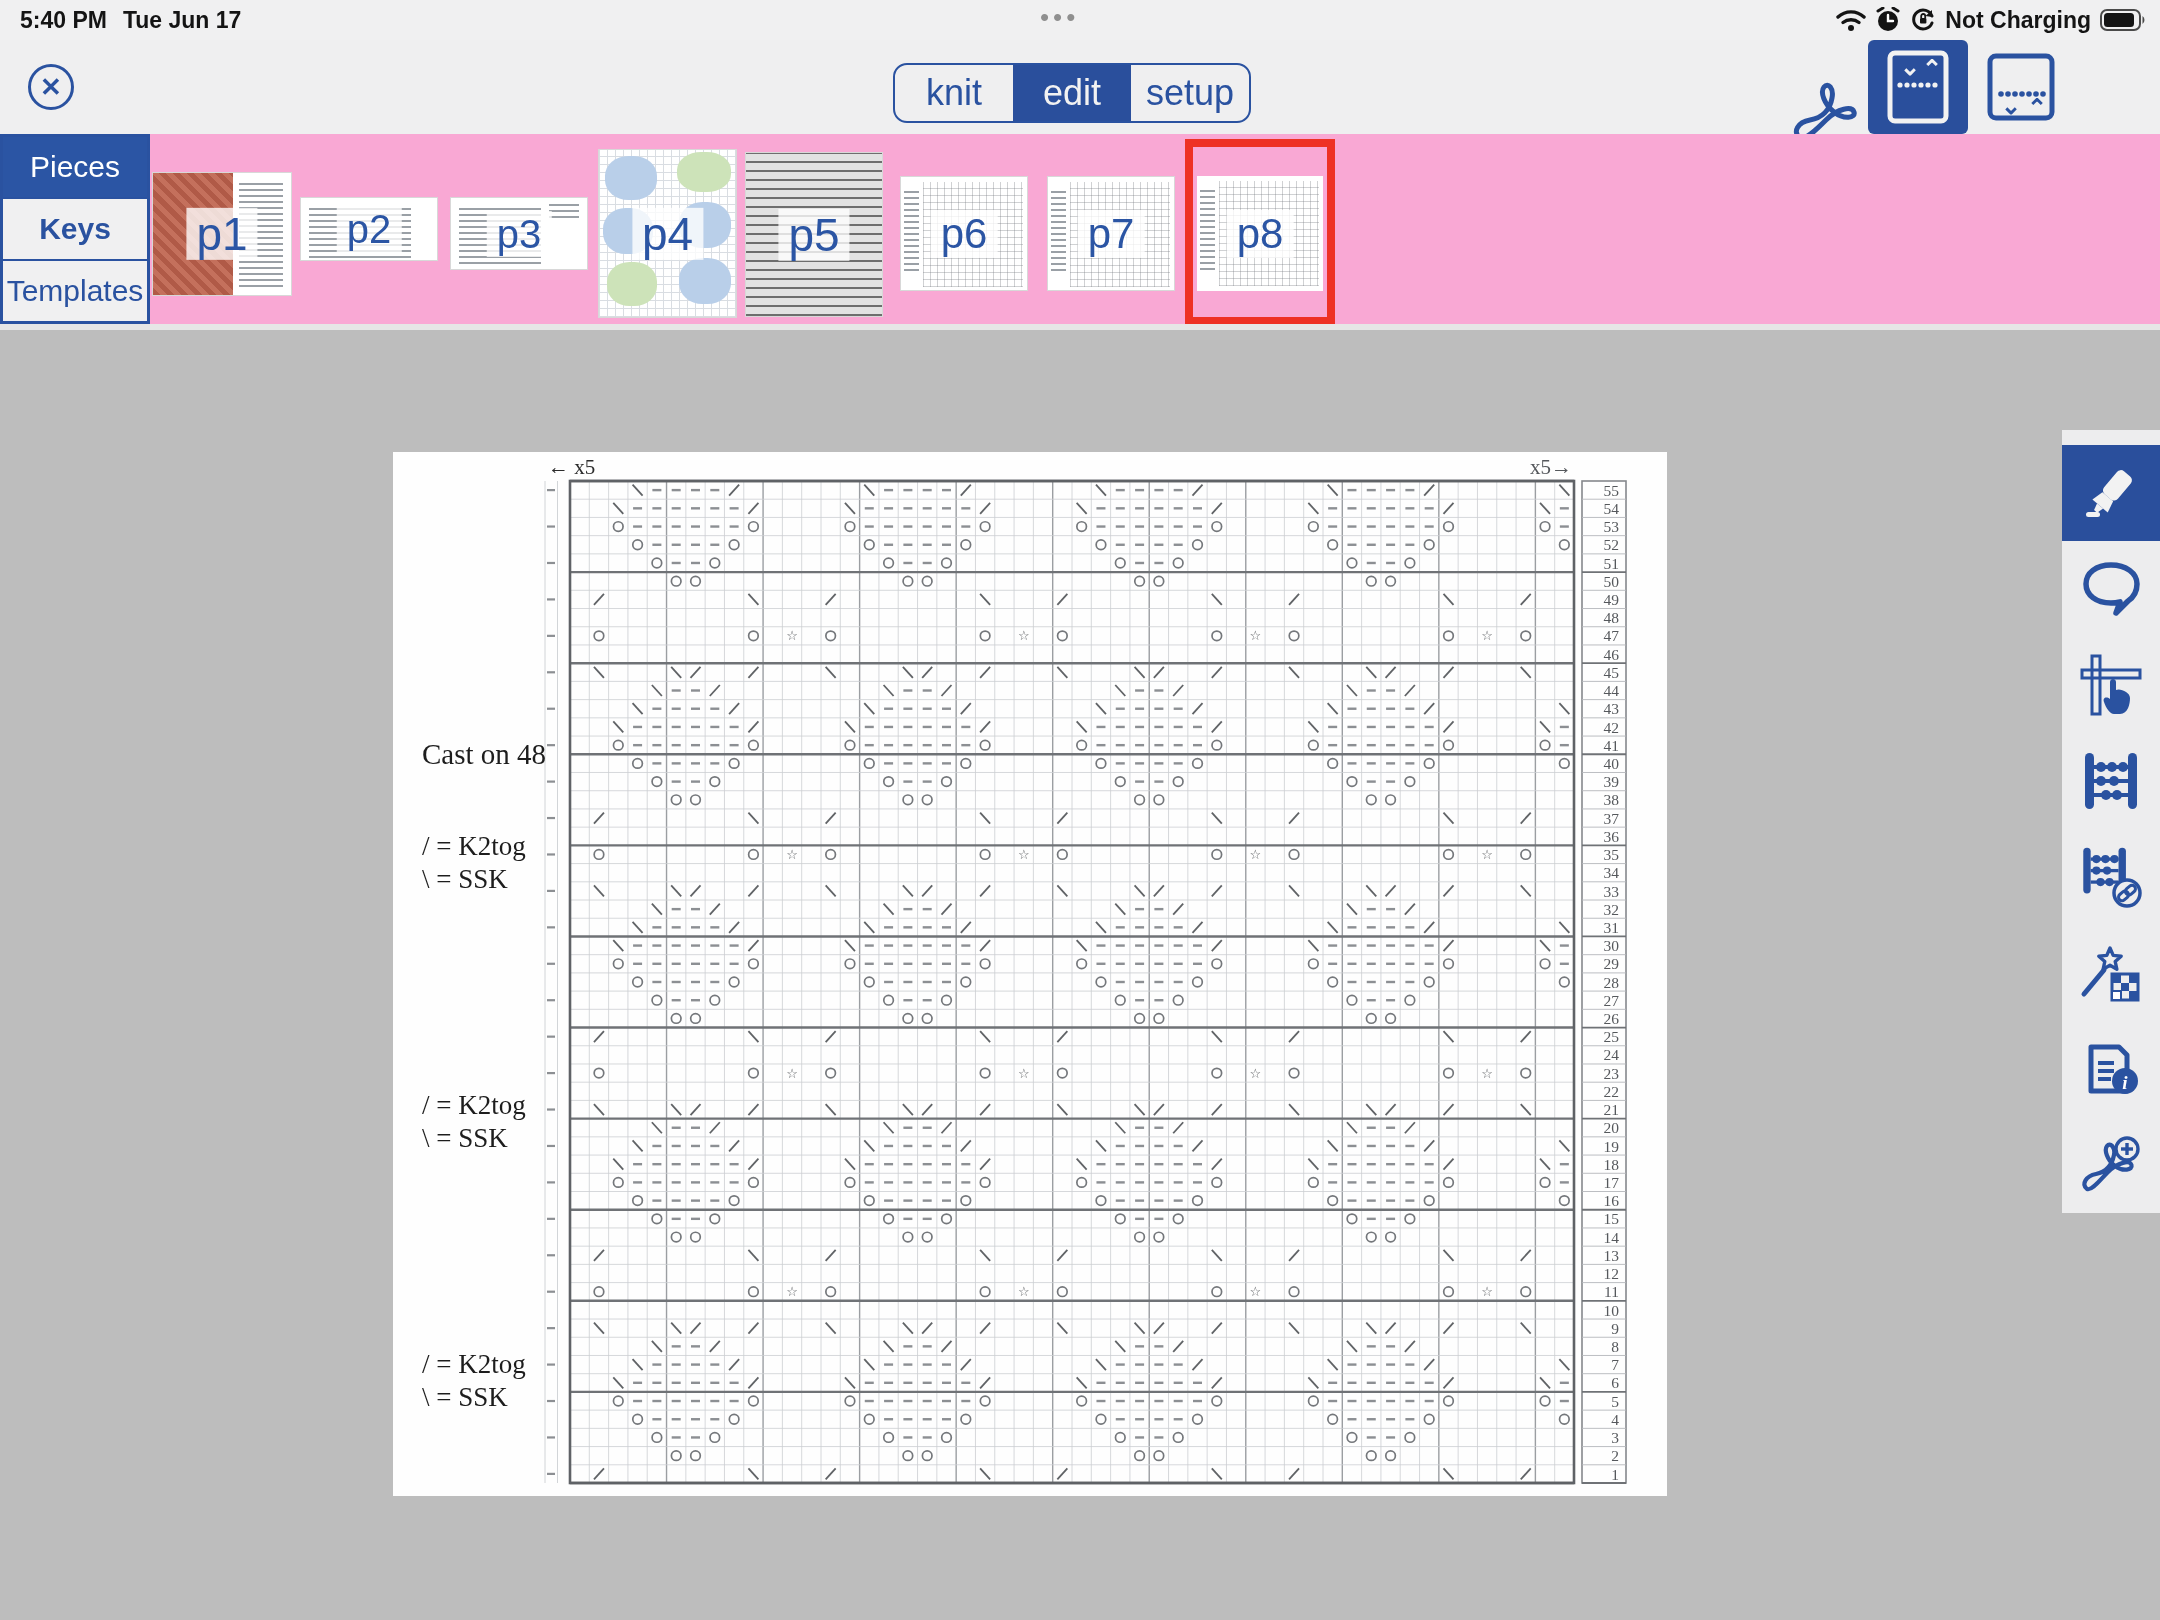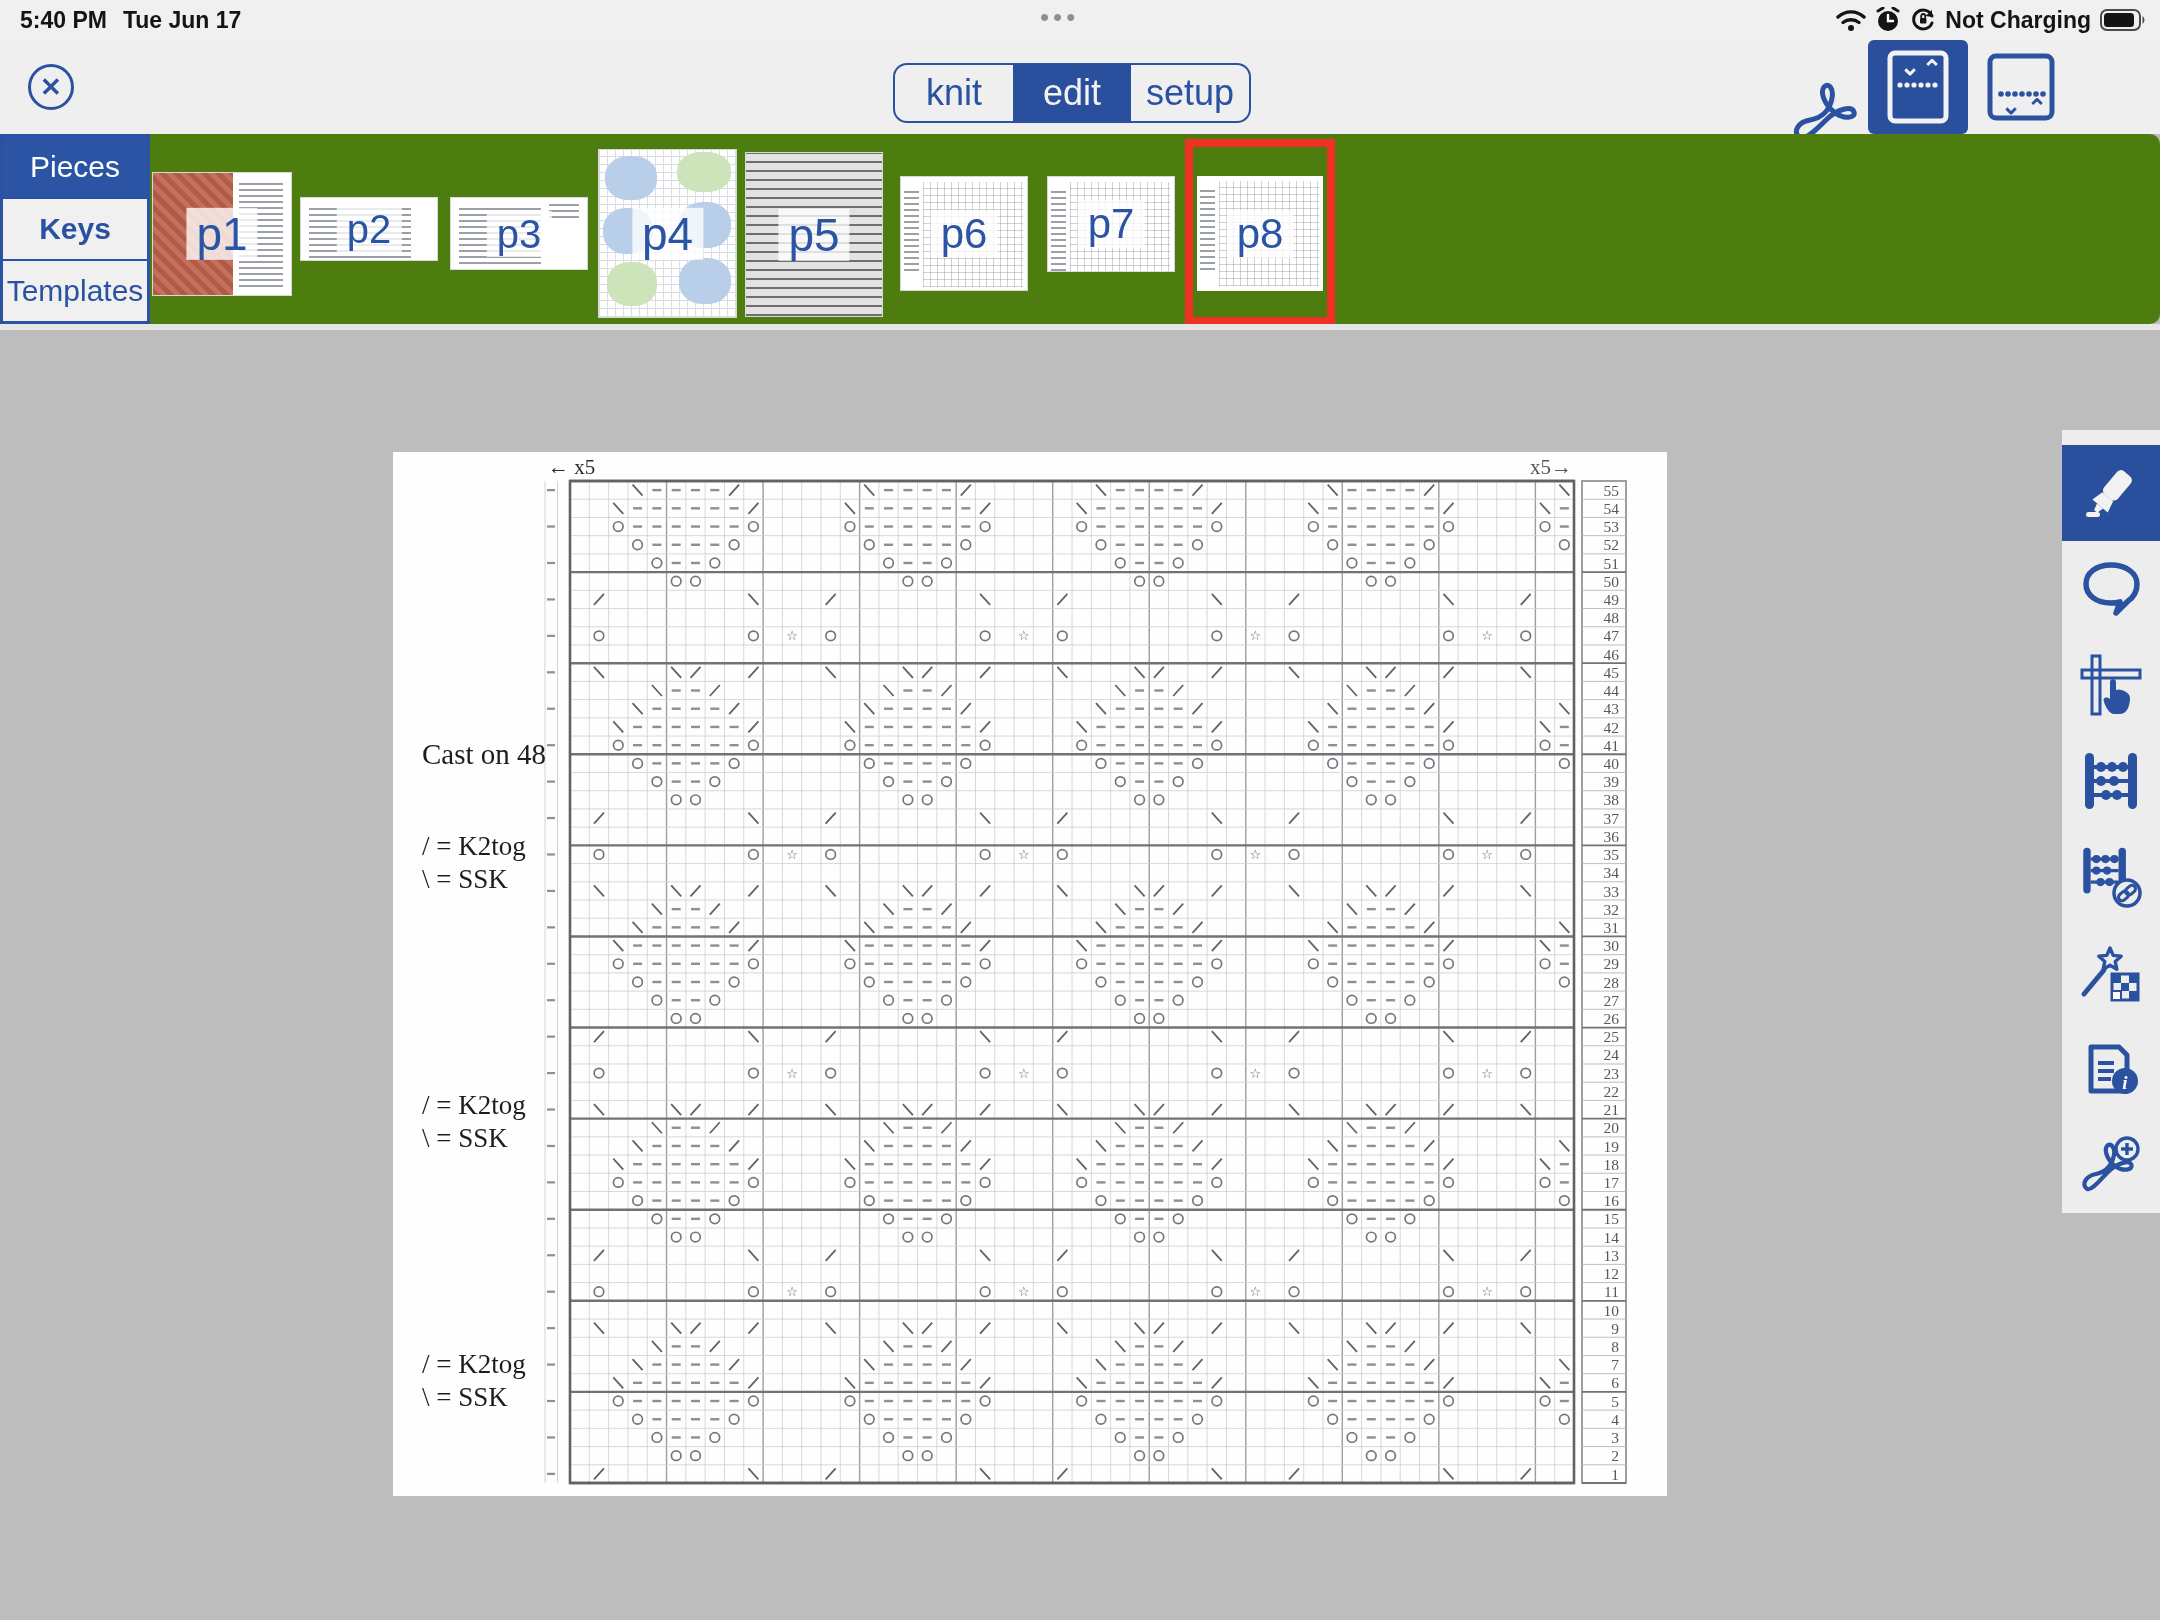--- a/index.html
+++ b/index.html
@@ -21,21 +21,21 @@
   #doc-title{position:absolute;left:96px;top:26px;font-size:35px;color:#1d4f9e;font-weight:500;}
   #segctl{position:absolute;left:893px;top:23px;width:358px;height:60px;border:2.5px solid #2a52a0;
           border-radius:14px;display:flex;overflow:hidden;background:#efeff0;box-sizing:border-box;}
   .seg{flex:1;display:flex;align-items:center;justify-content:center;font-size:36px;color:#2a52a0;}
   .seg.sel{background:#2a4f9c;color:#f2f2f2;}
   #pdf-icon{position:absolute;left:1790px;top:40px;width:70px;height:62px;}
   #chart-top-btn{position:absolute;left:1868px;top:0px;width:100px;height:94px;background:#2a4f9c;
                  border-radius:6px;display:flex;align-items:center;justify-content:center;}
   #chart-bottom-btn{position:absolute;left:1985px;top:12px;width:76px;height:70px;}
   
-  #strip{position:absolute;left:0;top:134px;width:2160px;height:190px;background:#4d7c0f;border-radius:10px;}
+  #strip{position:absolute;left:0;top:134px;width:2160px;height:190px;background:#f9a8d4;}
   #strip-sep{position:absolute;left:0;top:324px;width:2160px;height:6px;background:#e6e6e6;}
   #side-tabs{position:absolute;left:0;top:0;width:150px;height:190px;background:#f0f0f1;
              border:3px solid #2a52a0;box-sizing:border-box;display:flex;flex-direction:column;}
   .side-tab{flex:1;display:flex;align-items:center;justify-content:center;font-size:30px;color:#2a52a0;}
   .side-tab.sel{background:#2b55a4;color:#fff;}
   .thumb{position:absolute;background:#fff;border:1px solid #d8d8d8;box-sizing:border-box;overflow:hidden;}
   .plabel{position:absolute;left:50%;top:50%;transform:translate(-50%,-50%);
           background:rgba(255,255,255,.78);color:#2b55a4;font-size:46px;padding:2px 10px;line-height:1.05;}
   .gridbg{background-image:
       repeating-linear-gradient(0deg,#d9dde2 0 1px,transparent 1px 8px),
@@ -181,21 +181,21 @@
     <div class="thumb dense" style="left:745px;top:18px;width:138px;height:165px;">
       <div class="plabel">p5</div>
     </div>
 
     <div class="thumb" style="left:900px;top:42px;width:128px;height:115px;">
       <div class="faint" style="position:absolute;left:22px;top:5px;width:100px;height:105px;"></div>
       <div class="textlines" style="left:3px;top:14px;width:15px;height:80px;"></div>
       <div class="plabel" style="font-size:42px;">p6</div>
     </div>
 
-    <div class="thumb" style="left:1047px;top:42px;width:128px;height:96px;">
+    <div class="thumb" style="left:1047px;top:42px;width:128px;height:115px;">
       <div class="faint" style="position:absolute;left:22px;top:5px;width:100px;height:105px;"></div>
       <div class="textlines" style="left:3px;top:14px;width:15px;height:80px;"></div>
       <div class="plabel" style="font-size:42px;">p7</div>
     </div>
 
     <div id="sel-box">
       <div class="thumb" style="left:4px;top:29px;width:126px;height:115px;border:none;">
         <div class="faint" style="position:absolute;left:22px;top:5px;width:100px;height:105px;"></div>
         <div class="textlines" style="left:3px;top:14px;width:15px;height:80px;"></div>
         <div class="plabel" style="font-size:42px;">p8</div>

